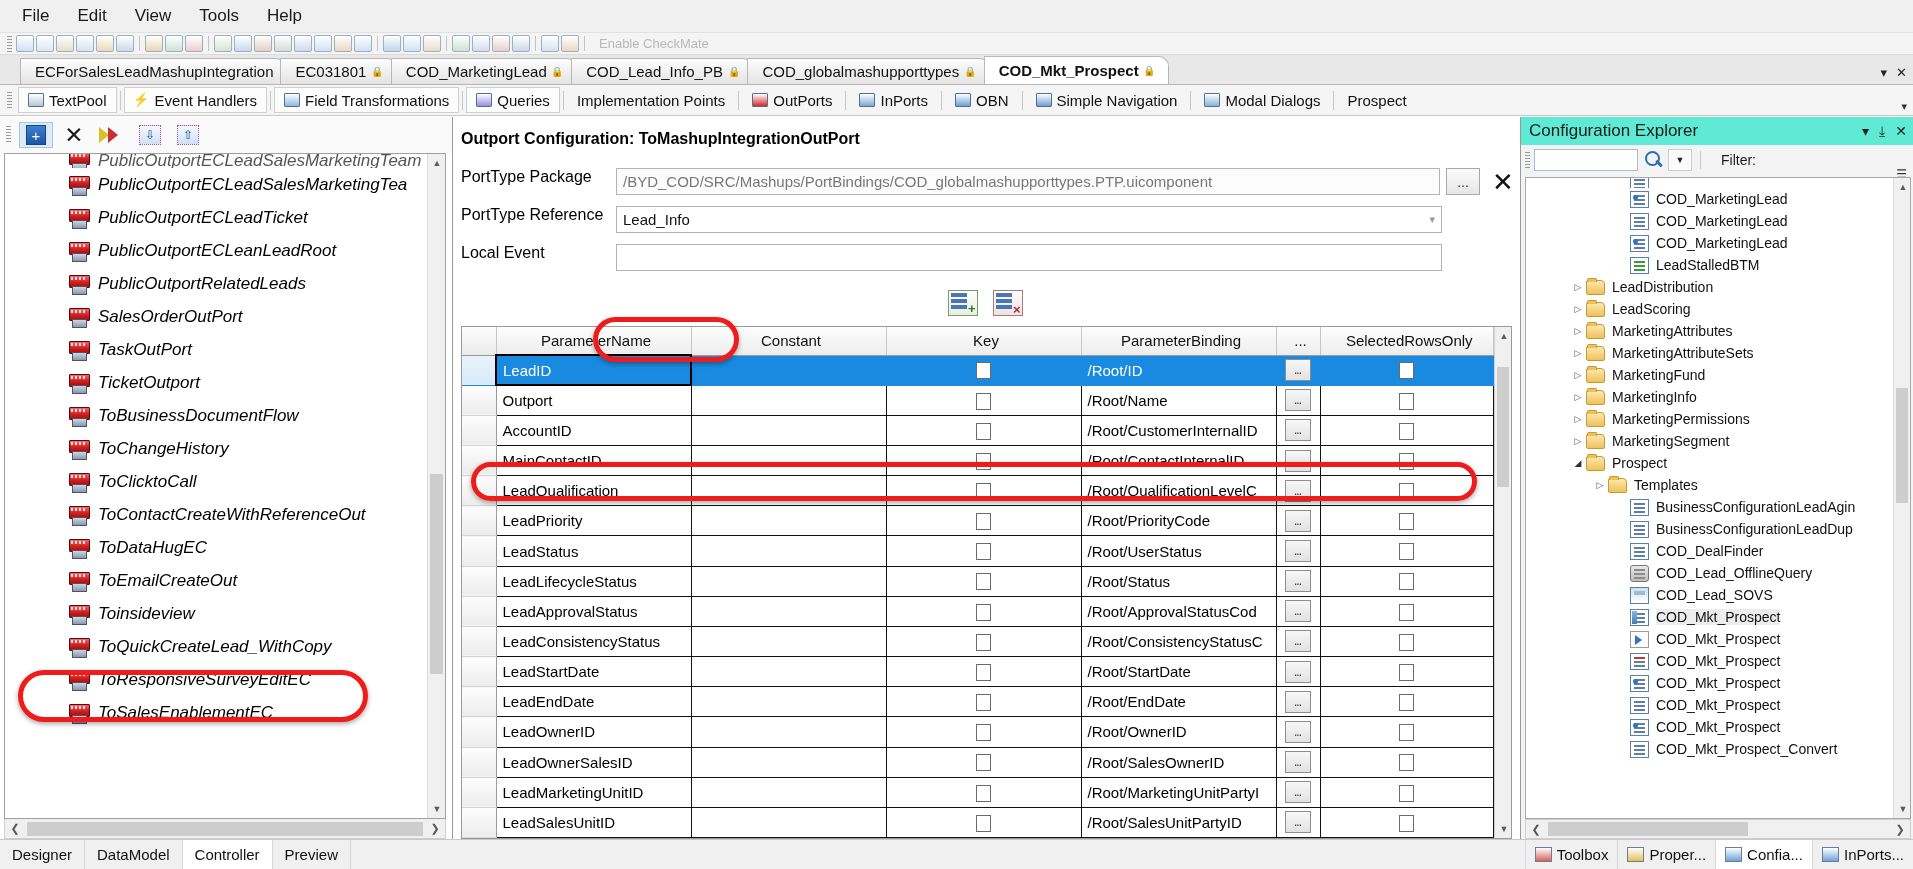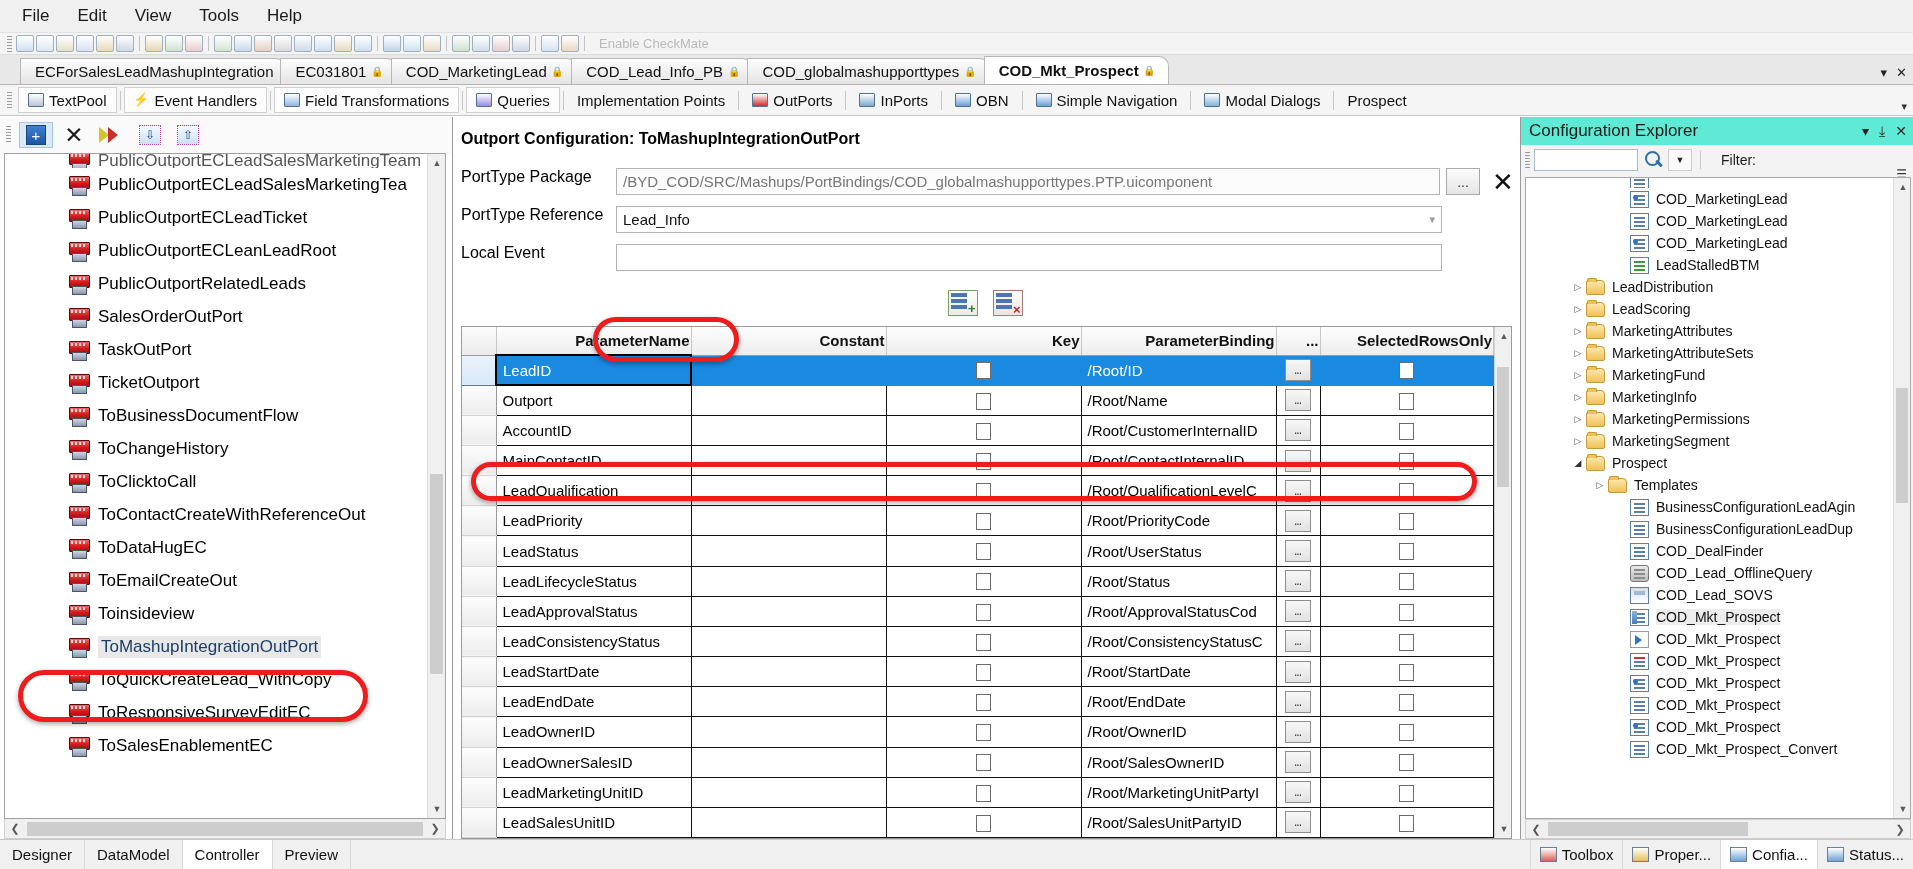--- a/index.html
+++ b/index.html
@@ -165,20 +165,21 @@
   }
   .lt-btn.sel { background: #dbe9f8; border: 1px solid #a8c7e8; }
 
   #tree-wrap {
     flex: 1;
     border: 1px solid #a0a0a0;
     margin: 0 6px 0 4px;
     background: #fff;
     position: relative;
     overflow: hidden;
+    font-style: italic;
   }
   #tree-scroll-inner {
     position: absolute; inset: 0 18px 0 0;
     overflow: hidden;
   }
   .tree-row {
     height: 33px;
     display: flex; align-items: center;
     padding-left: 63px;
     font-size: 17px;
@@ -311,22 +312,22 @@
     border-collapse: collapse;
     width: calc(100% - 17px);
     table-layout: fixed;
     font-size: 15px;
   }
   table.grid th {
     height: 28px;
     background: linear-gradient(to bottom,#fdfdfd,#ededed);
     border-right: 1px solid #c7c7c7;
     border-bottom: 1px solid #9a9a9a;
-    font-weight: bold;
-    text-align: right;
+    font-weight: normal;
+    text-align: center;
     padding-left: 6px;
     color: #111;
     white-space: nowrap; overflow: hidden;
   }
   table.grid th.rowhdr { width: 34px; padding:0; background: linear-gradient(to bottom,#fdfdfd,#ebebeb); }
   table.grid td {
     height: 30px;
     border-right: 1px solid #111;
     border-bottom: 1px solid #111;
     padding-left: 6px;
@@ -782,26 +783,20 @@
               <i></i>
             </span>
             <span class="tree-label">ToEmailCreateOut</span>
           </div>
           <div class="tree-row">
             <span class="port-ico">
               <i></i>
             </span>
             <span class="tree-label">Toinsideview</span>
           </div>
-          <div class="tree-row selected">
-            <span class="port-ico">
-              <i></i>
-            </span>
-            <span class="tree-label">ToMashupIntegrationOutPort</span>
-          </div>
           <div class="tree-row">
             <span class="port-ico">
               <i></i>
             </span>
             <span class="tree-label">ToQuickCreateLead_WithCopy</span>
           </div>
           <div class="tree-row">
             <span class="port-ico">
               <i></i>
             </span>
@@ -1295,16 +1290,16 @@
       <div class="btab2">
         <span class="bico" style="background: linear-gradient(rgb(255, 255, 255), rgb(228, 192, 90)); border: 1px solid rgb(106, 127, 150);"></span>
         <span>Proper...</span>
       </div>
       <div class="btab2 active">
         <span class="bico" style="background: linear-gradient(rgb(255, 255, 255), rgb(111, 163, 214)); border: 1px solid rgb(106, 127, 150);"></span>
         <span>Confia...</span>
       </div>
       <div class="btab2">
         <span class="bico" style="background: linear-gradient(rgb(255, 255, 255), rgb(111, 163, 214)); border: 1px solid rgb(106, 127, 150);"></span>
-        <span>Status...</span>
+        <span>InPorts...</span>
       </div>
     </div>
 </div>
 
 </body></html>

